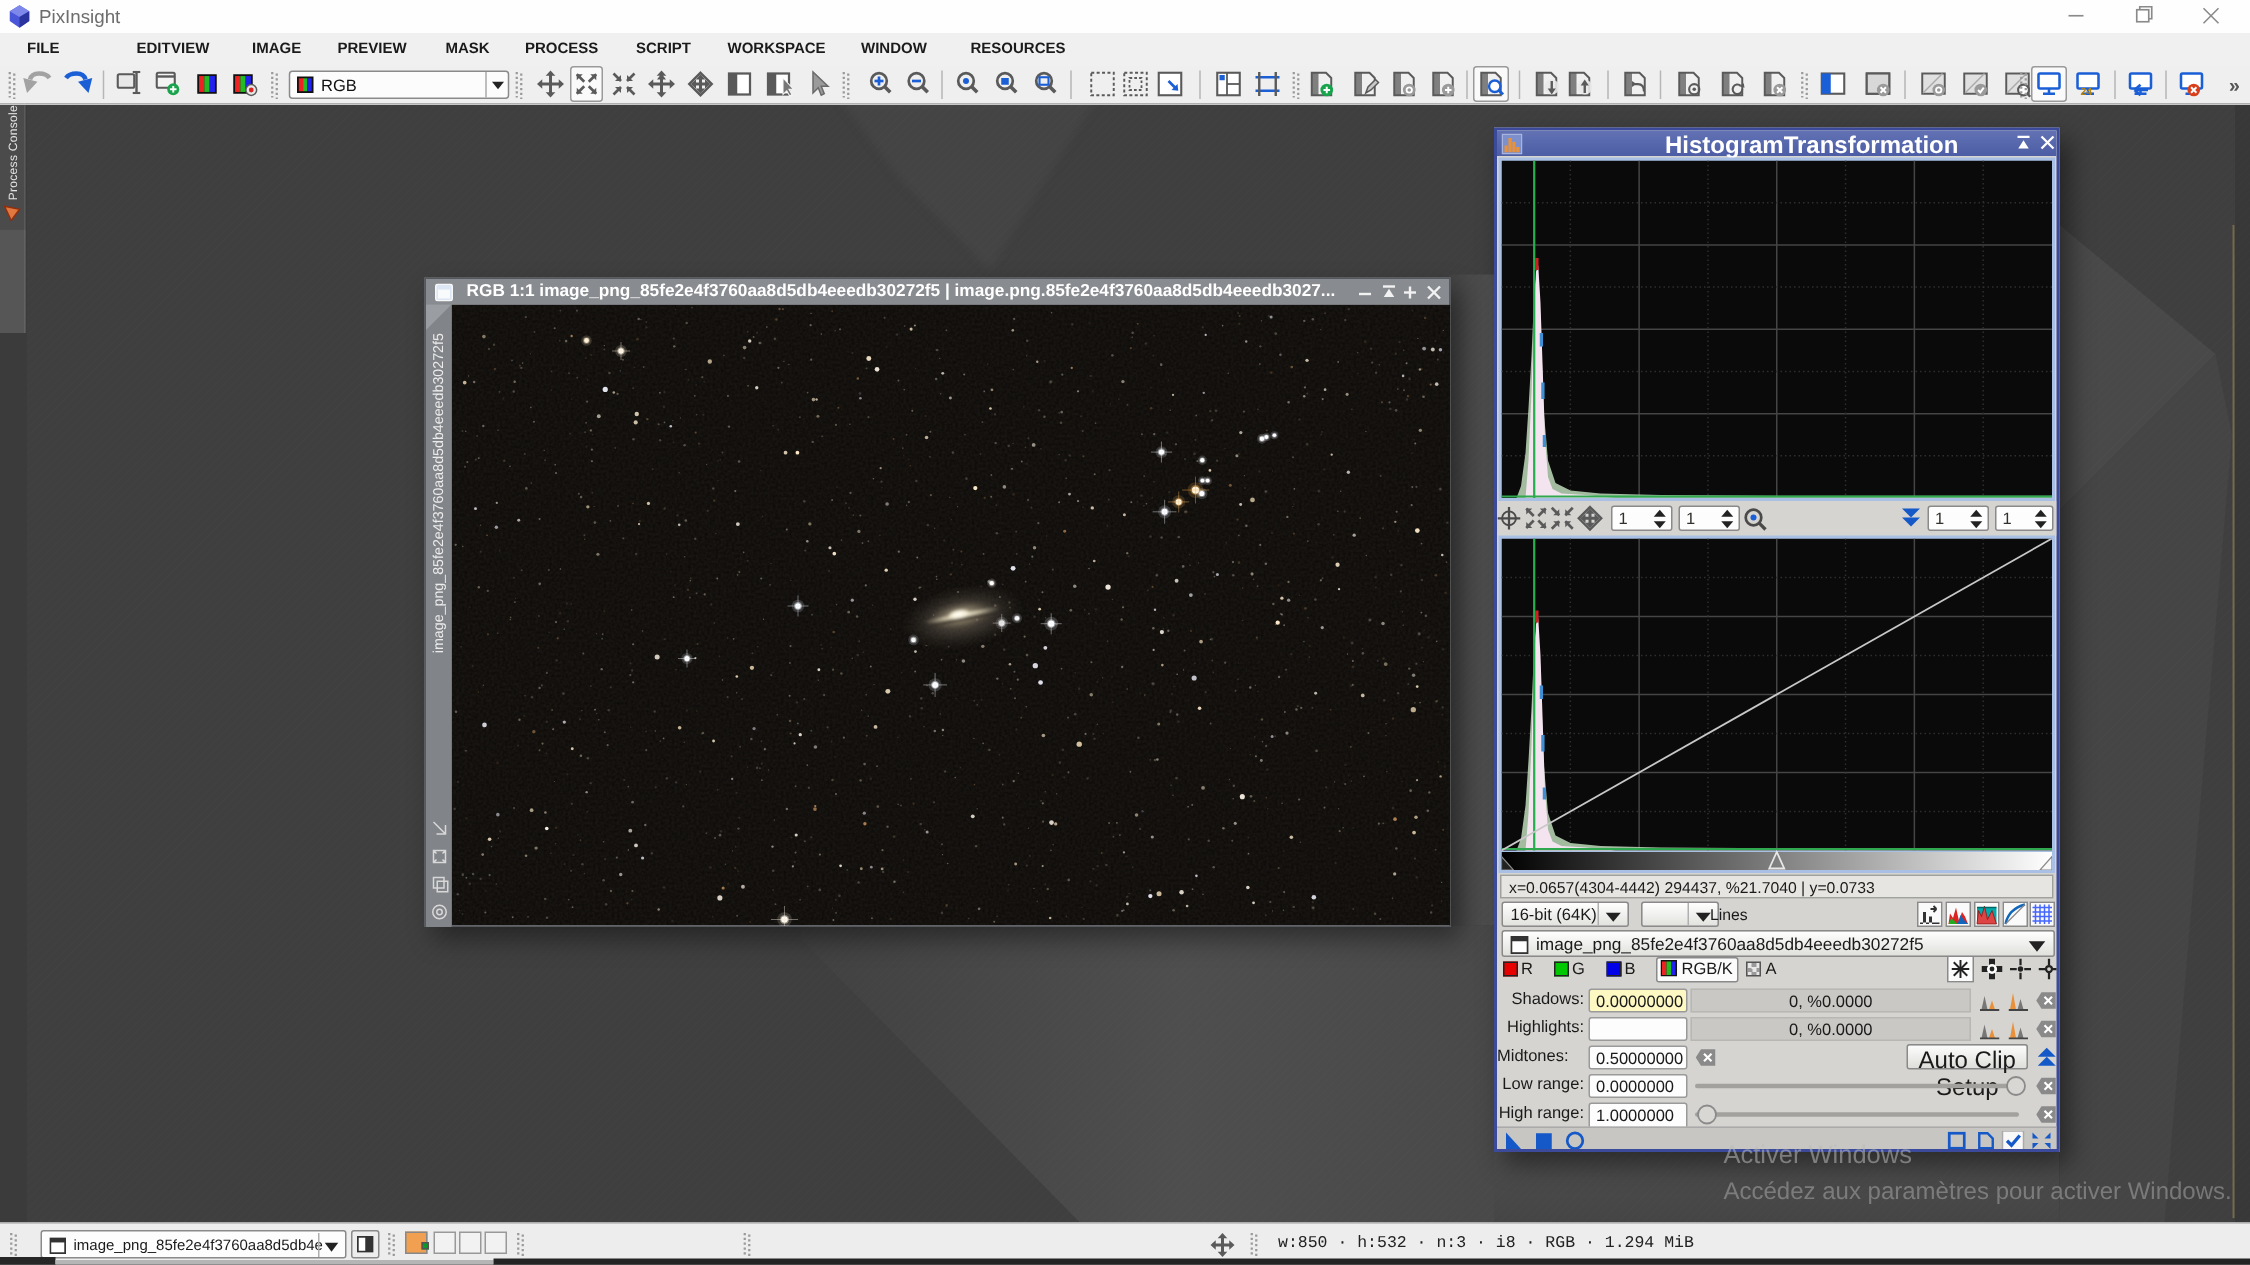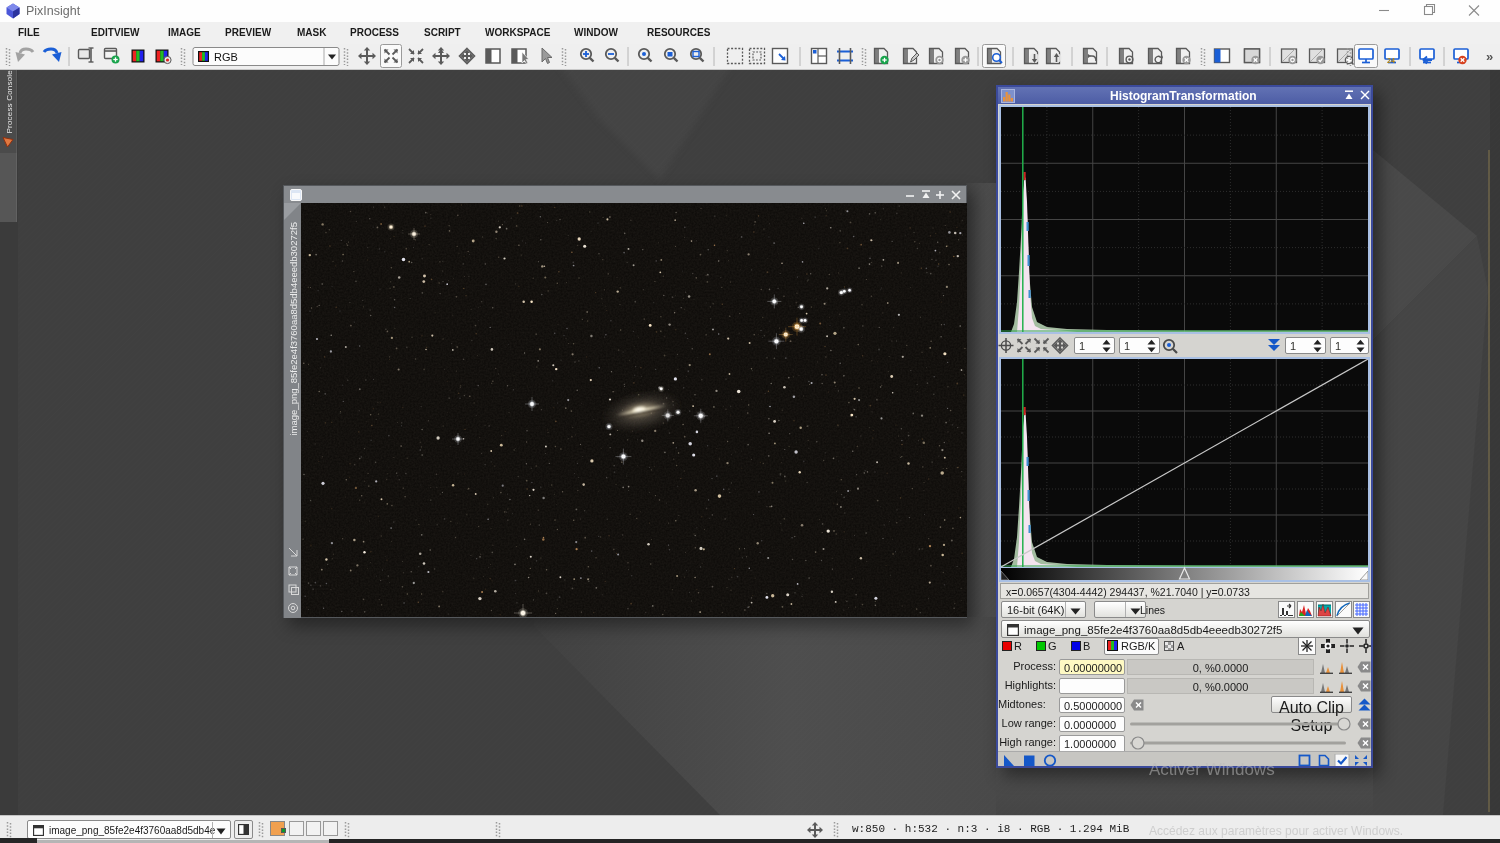--- a/index.html
+++ b/index.html
@@ -62,20 +62,21 @@
     </g>
 </svg>
 
 <div class="abs" style="left:283px;top:185px;width:684px;height:433px;background:#888b8f;
      border:1px solid #55585c;box-shadow:6px 8px 16px rgba(0,0,0,0.40);">
   <div class="abs" style="left:0;top:0;width:682px;height:17px;background:#888b8f;">
     <svg class="abs" style="left:6px;top:2.5px" width="12" height="12" viewBox="0 0 12 12">
       <rect x="0.5" y="0.5" width="11" height="11" rx="1.5" fill="#dce6f4" stroke="#f8f8f8"></rect>
       <rect x="2" y="4" width="8" height="6" fill="#f8fafc"></rect>
     </svg>
+    <span class="abs" style="left:27px;top:2px;font-size:11.5px;font-weight:bold;color:#fff;white-space:nowrap;">RGB 1:1 image_png_85fe2e4f3760aa8d5db4eeedb30272f5 | image.png.85fe2e4f3760aa8d5db4eeedb3027...</span>
     <svg class="abs" style="left:620px;top:2px" width="62" height="14" viewBox="0 0 62 14">
  <g stroke="#f2f2f2" stroke-width="1.6" fill="none">
   <line x1="2" y1="8" x2="10" y2="8"></line>
   <line x1="18" y1="3" x2="26" y2="3"></line>
           <polygon points="22,4.5 18.5,10 25.5,10" fill="#f2f2f2" stroke="none"></polygon>
   <line x1="36" y1="3" x2="36" y2="11"></line>
           <line x1="32" y1="7" x2="40" y2="7"></line>
   <line x1="48" y1="3" x2="56" y2="11"></line>
           <line x1="56" y1="3" x2="48" y2="11"></line>
  </g>
@@ -1632,21 +1633,21 @@
     <div class="abs" style="left:0;top:0;width:373px;height:17px;background:linear-gradient(#6272b4,#4d5da5);">
  <svg class="abs" style="left:3px;top:1.5px" width="14" height="14" viewBox="0 0 14 14">
    <rect x="0.5" y="0.5" width="13" height="13" fill="#7d90cc" stroke="#a8b4e0"></rect>
    <g fill="#e8923e">
           <rect x="2" y="8" width="2.2" height="4.5"></rect>
           <rect x="4.6" y="3" width="2.2" height="9.5"></rect>
           <rect x="7.2" y="5.5" width="2.2" height="7"></rect>
           <rect x="9.8" y="9" width="2.2" height="3.5"></rect>
         </g>
  </svg>
- <span class="abs" style="left:112px;top:2px;font-size:12px;font-weight:bold;color:#fff;">HistogramTransformation</span>
+ <span class="abs" style="left:112px;top:2px;font-size:16px;font-weight:bold;color:#fff;">HistogramTransformation</span>
  <svg class="abs" style="left:346px;top:3px" width="26" height="11" viewBox="0 0 26 11">
   <g stroke="#fff" stroke-width="1.5" fill="none">
    <line x1="1" y1="1.2" x2="9" y2="1.2"></line>
           <polygon points="5,3.5 1.5,9 8.5,9" fill="#fff" stroke="none"></polygon>
    <line x1="17" y1="1" x2="25" y2="9"></line>
           <line x1="25" y1="1" x2="17" y2="9"></line>
   </g>
       </svg>
 </div>
     <div class="abs" style="left:1px;top:18px;width:371px;height:229px;background:#a9c0e4;">
@@ -1896,21 +1897,21 @@
       <svg class="abs" style="left:361px;top:-1px" width="14" height="14" viewBox="0 0 14 14">
         <g stroke="#222" stroke-width="1.5" fill="none">
           <line x1="7" y1="0" x2="7" y2="4.5"></line>
           <line x1="7" y1="9.5" x2="7" y2="14"></line>
           <line x1="0" y1="7" x2="4.5" y2="7"></line>
           <line x1="9.5" y1="7" x2="14" y2="7"></line>
           <circle cx="7" cy="7" r="2"></circle>
         </g>
       </svg>
     </div>
-    <span class="abs" style="left:0px;top:573px;width:58px;font-size:11px;color:#1a1a1a;text-align:right;display:inline-block;">Process:</span>
+    <span class="abs" style="left:0px;top:573px;width:58px;font-size:11px;color:#1a1a1a;text-align:right;display:inline-block;">Shadows:</span>
     <div class="abs" style="left:61px;top:572px;width:66px;height:16px;background:#fef9c3;border:1px solid #9a9a9a;border-radius:2px;">
       <span style="position:absolute;left:4px;top:1.5px;font-size:11px;color:#1a1a1a;">0.00000000</span>
     </div>
     <div class="abs" style="left:129px;top:572px;width:187px;height:16px;background:#c9c8c4;border:1px solid #b8b7b3;">
       <span style="position:absolute;left:0;right:0;top:1.5px;font-size:11px;color:#1a1a1a;text-align:center;">0, %0.0000</span>
     </div>
     <svg class="abs" style="left:322px;top:573px" width="13" height="14" viewBox="0 0 13 14">
       <polygon points="1,13 3,4 5,13" fill="#777"></polygon>
       <polygon points="6,13 8,7 10,13" fill="#e8913a"></polygon>
       <line x1="0" y1="13.3" x2="13" y2="13.3" stroke="#444" stroke-width="1.4"></line>
@@ -2016,21 +2017,21 @@
           <polygon points="57,1 61,5 57,5"></polygon>
           <polygon points="69,1 65,5 69,5"></polygon>
           <polygon points="57,12 61,8 57,8"></polygon>
           <polygon points="69,12 65,8 69,8"></polygon>
         </g>
  </svg>
 </div>
   </div>
 
 <div class="abs" style="left:1149px;top:760px;font-size:17px;color:rgba(185,185,185,0.55);z-index:50;">Activer Windows</div>
-<div class="abs" style="left:1149px;top:824px;font-size:12px;color:rgba(175,175,175,0.50);z-index:50;">Accédez aux paramètres pour activer Windows.</div>
+<div class="abs" style="left:1149px;top:786px;font-size:16px;color:rgba(175,175,175,0.50);z-index:50;">Accédez aux paramètres pour activer Windows.</div>
 
 <div class="abs" style="left:0;top:0;width:1500px;height:22px;background:#fefefe;">
   <svg class="abs" style="left:5px;top:3px" width="16" height="16" viewBox="0 0 16 16">
     <polygon points="8,0.5 14.5,4.5 14.5,11 8,15.5 1.5,11 1.5,4.5" fill="#4a56d8"></polygon>
     <polygon points="8,0.5 14.5,4.5 8,8.4 1.5,4.5" fill="#7d88ea"></polygon>
     <polygon points="8,8.4 14.5,4.5 14.5,11 8,15.5" fill="#2b339e"></polygon>
   </svg>
   <span class="abs" style="left:26px;top:4px;font-size:12.5px;color:#6d6d6d;">PixInsight</span>
   <svg class="abs" style="left:1372px;top:0" width="120" height="22" viewBox="0 0 120 22">
     <g stroke="#8a8a8a" stroke-width="1.1" fill="none">

